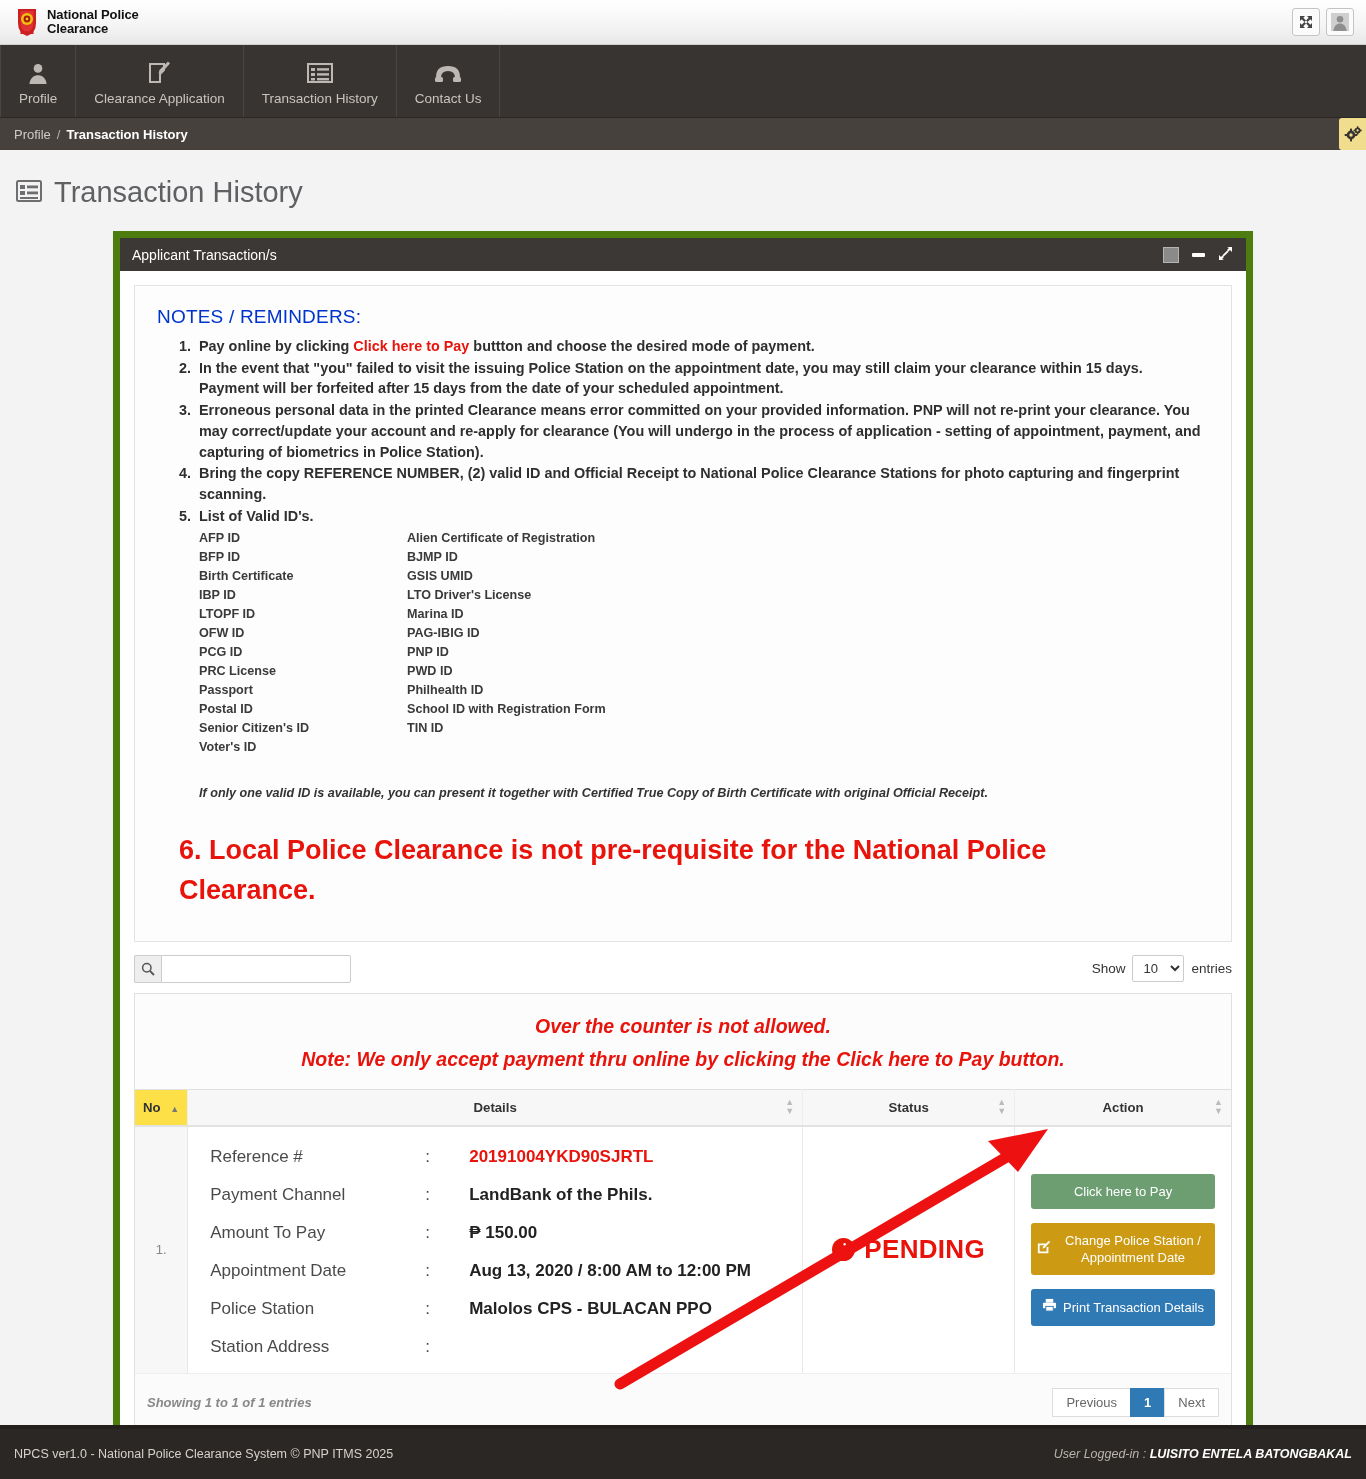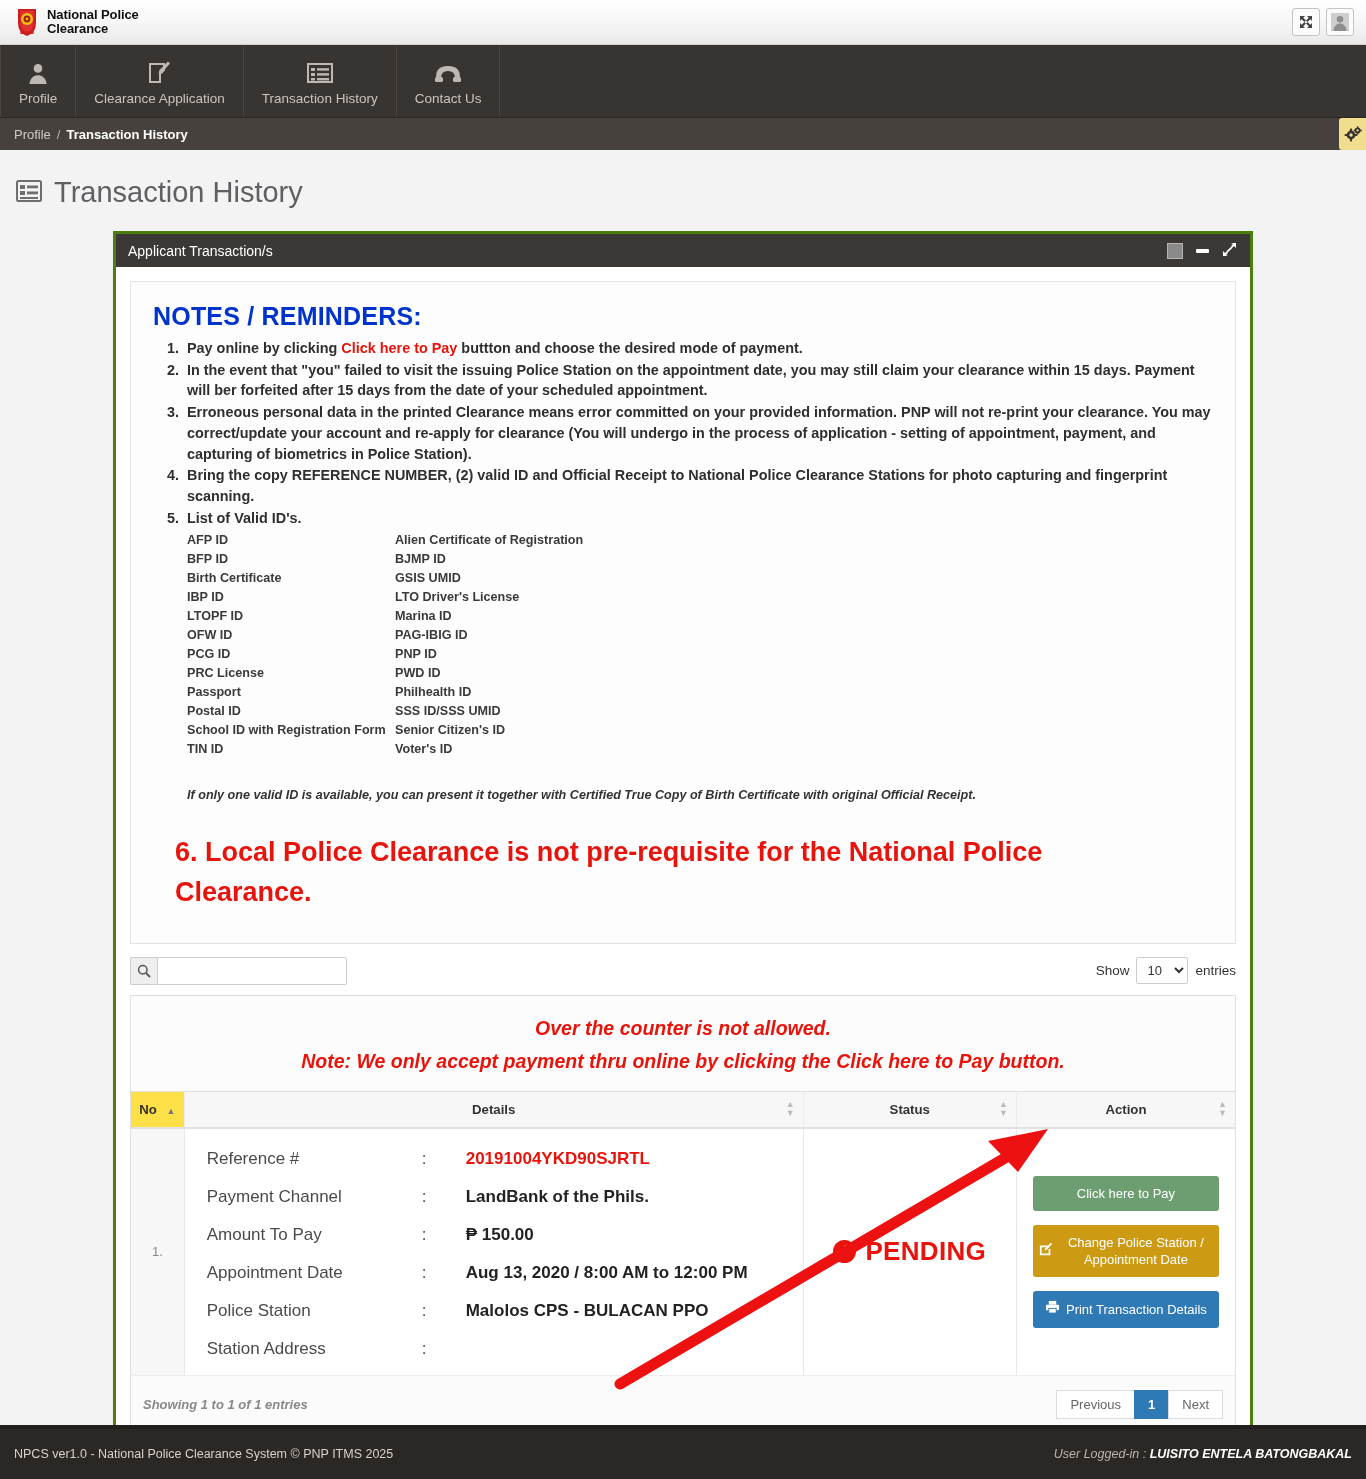--- a/index.html
+++ b/index.html
@@ -67,42 +67,42 @@
   
   .pagetitle {
     display:flex; align-items:center; gap:12px;
     padding: 26px 0 0 16px; color:#5e6063; font-weight: 300;
     font-size: 29px;
   }
 
   
   .panel-wrap { padding: 22px 0 0 0; display:flex; justify-content:center; }
   .panel {
-    width: 1140px; background:#fff; border:3px solid #4d7c0f;
+    width: 1140px; background:#fff; border:7px solid #4d7c0f;
     box-shadow: 0 1px 2px rgba(0,0,0,.07);
   }
   .panel-head {
     background:#3c3835; color:#fff; height:33px;
     display:flex; align-items:center; justify-content:space-between;
     padding: 0 13px 0 12px; font-size: 14px;
   }
   .panel-tools { display:flex; align-items:center; gap:13px; }
   .tool-sq { width:16px; height:16px; background:#8a8a8a; border:1px solid #b4b4b4; }
   .tool-min { width:13px; height:4px; background:#fff; border-radius:1px; }
   .panel-body { padding: 14px 14px 14px; }
 
   
   .notes {
     border:1px solid #e3e3e3; background:#fdfdfd; padding: 20px 22px 22px;
   }
   .notes h3 {
-    margin: 0 0 7px 0; color:#0033cc; font-size: 25px; font-weight: bold;
+    margin: 0 0 7px 0; color:#0033cc; font-size: 19px; font-weight: normal;
     letter-spacing:.2px;
   }
-  ol.notelist { margin: 0; padding-left: 30px; }
+  ol.notelist { margin: 8px; padding-left: 30px; }
   ol.notelist > li {
     font-size: 14.4px; line-height: 1.44; color:#2f2f2f; font-weight:600;
     margin-bottom: 1px; padding-left: 4px;
   }
   ol.notelist > li .red { color:#e8140c; }
   .idgrid {
     display:grid; grid-template-columns: 208px auto; font-weight:bold;
     font-size: 12.6px; color:#3a3a3a; margin: 3px 0 0 0; row-gap: 2px;
   }
   .idgrid div { line-height: 1.35; }
@@ -381,21 +381,20 @@
                 <div>Marina ID</div>
             <div>OFW ID</div>
                 <div>PAG-IBIG ID</div>
             <div>PCG ID</div>
                 <div>PNP ID</div>
             <div>PRC License</div>
                 <div>PWD ID</div>
             <div>Passport</div>
                 <div>Philhealth ID</div>
             <div>Postal ID</div>
-                <div>SSS ID/SSS UMID</div>
             <div>School ID with Registration Form</div>
                 <div>Senior Citizen's ID</div>
             <div>TIN ID</div>
                 <div>Voter's ID</div>
           </div>
           <div class="onlyone">If only one valid ID is available, you can present it together with Certified True Copy of Birth Certificate with original Official Receipt.</div>
         </li>
       </ol>
       <div class="bignote">6. Local Police Clearance is not pre-requisite for the National Police Clearance.</div>
     </div>

